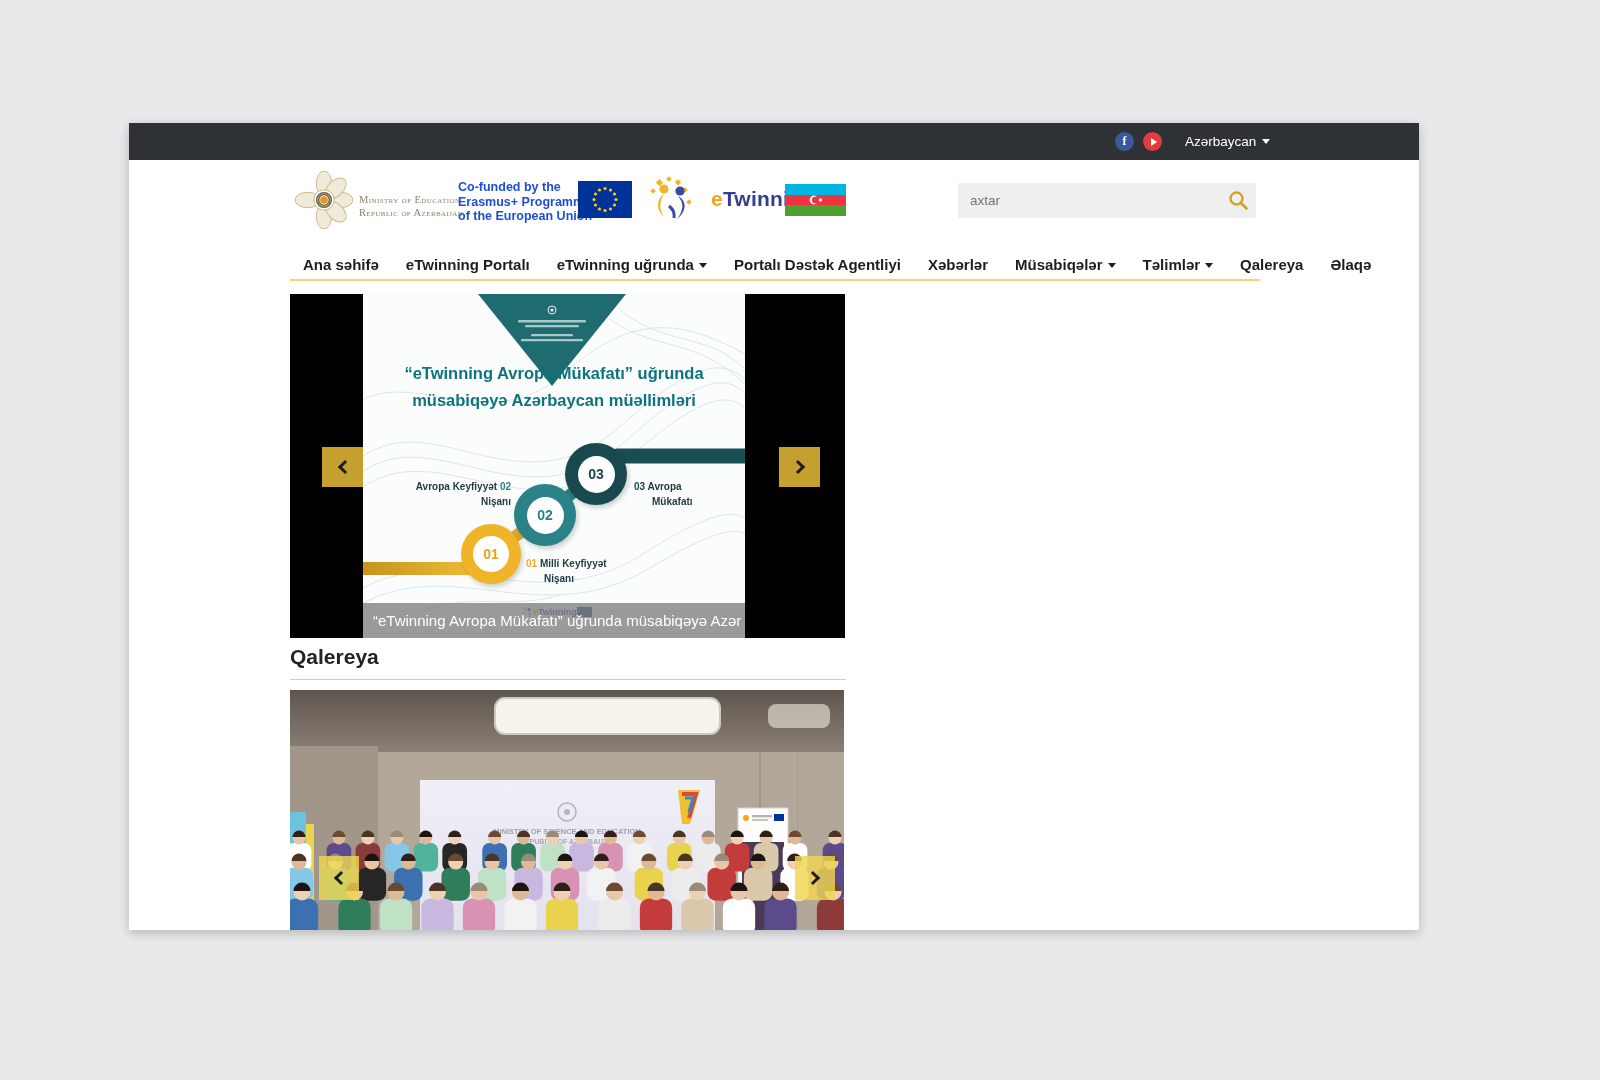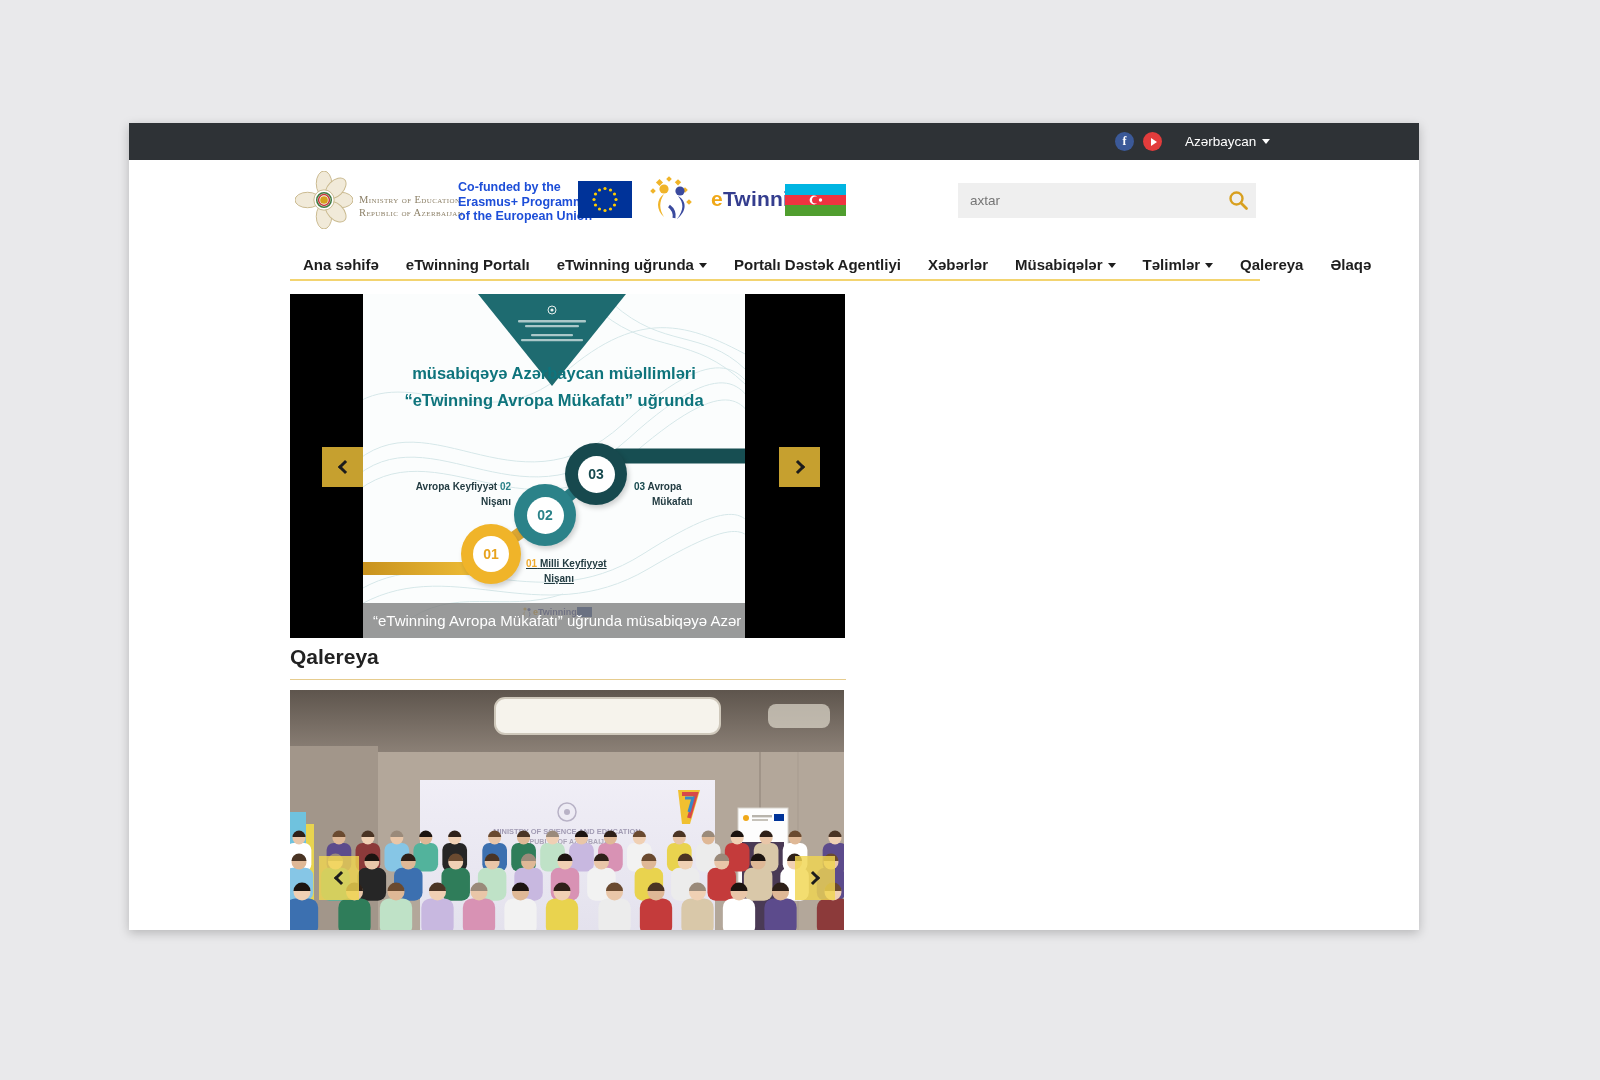--- a/index.html
+++ b/index.html
@@ -50,21 +50,21 @@
   .step-circle { position:absolute; border-radius:50%; display:flex; align-items:center; justify-content:center; box-shadow:2px 3px 5px rgba(0,0,0,.18); }
   .step-inner { background:#fff; border-radius:50%; display:flex; align-items:center; justify-content:center; font-weight:bold; font-size:14px; }
   .c01 { left:98px; top:230px; width:60px; height:60px; background:#f0b429; }
   .c01 .step-inner { width:36px; height:36px; color:#e8a31e; }
   .c02 { left:151px; top:190px; width:62px; height:62px; background:#2b8289; }
   .c02 .step-inner { width:37px; height:37px; color:#2b8289; }
   .c03 { left:202px; top:149px; width:62px; height:62px; background:#17494e; }
   .c03 .step-inner { width:37px; height:37px; color:#17494e; }
   .step-label { position:absolute; font-size:10px; font-weight:bold; color:#233c42; line-height:15px; }
   .lbl02 { left:28px; top:185px; width:120px; text-align:right; }
-  .lbl01 { left:163px; top:262px;text-decoration:underline; }
+  .lbl01 { left:163px; top:262px; }
   .lbl03 { left:271px; top:185px; }
   .step-label .n-gold { color:#efa92c; }
   .step-label .n-teal { color:#2b8289; }
   .step-label .n-dark { color:#17494e; }
   .ind { padding-left:18px; }
   .mini-etw { position:absolute; left:158px; top:312px; display:flex; align-items:center; opacity:.95; }
   .mini-etw .t { font-size:9px; font-weight:bold; color:#343d8e; }
   .mini-etw .t .e { color:#f0a818; }
   .mini-flag { width:15px; height:10px; background:#1a3d8f; }
   .caption { position:absolute; left:73px; bottom:0; width:382px; height:35px; background:rgba(125,125,125,.78); color:#fff; font-size:15px; display:flex; align-items:center; padding:0 10px; white-space:nowrap; overflow:hidden; }
@@ -234,22 +234,22 @@
         <circle cx="189" cy="16" r="1.6" fill="#e8f0ee"></circle>
         <g fill="#cfe0e0" opacity=".8">
           <rect x="155" y="26" width="68" height="2.6" rx="1"></rect>
           <rect x="162" y="31" width="54" height="2.2" rx="1"></rect>
           <rect x="168" y="40" width="42" height="2.2" rx="1"></rect>
           <rect x="158" y="45" width="62" height="2.2" rx="1"></rect>
         </g>
       </svg>
 
       <div class="slide-title">
+        <div>“eTwinning Avropa Mükafatı” uğrunda</div>
         <div>müsabiqəyə Azərbaycan müəllimləri</div>
-        <div>“eTwinning Avropa Mükafatı” uğrunda</div>
       </div>
 
       <svg class="info-svg" width="382" height="344" viewBox="0 0 382 344">
         <defs>
           <linearGradient id="goldband" x1="0" y1="0" x2="1" y2="0">
             <stop offset="0" stop-color="#c8921e"></stop>
               <stop offset="1" stop-color="#f3c23a"></stop>
           </linearGradient>
         </defs>
         <rect x="0" y="268" width="128" height="13" fill="url(#goldband)"></rect>

